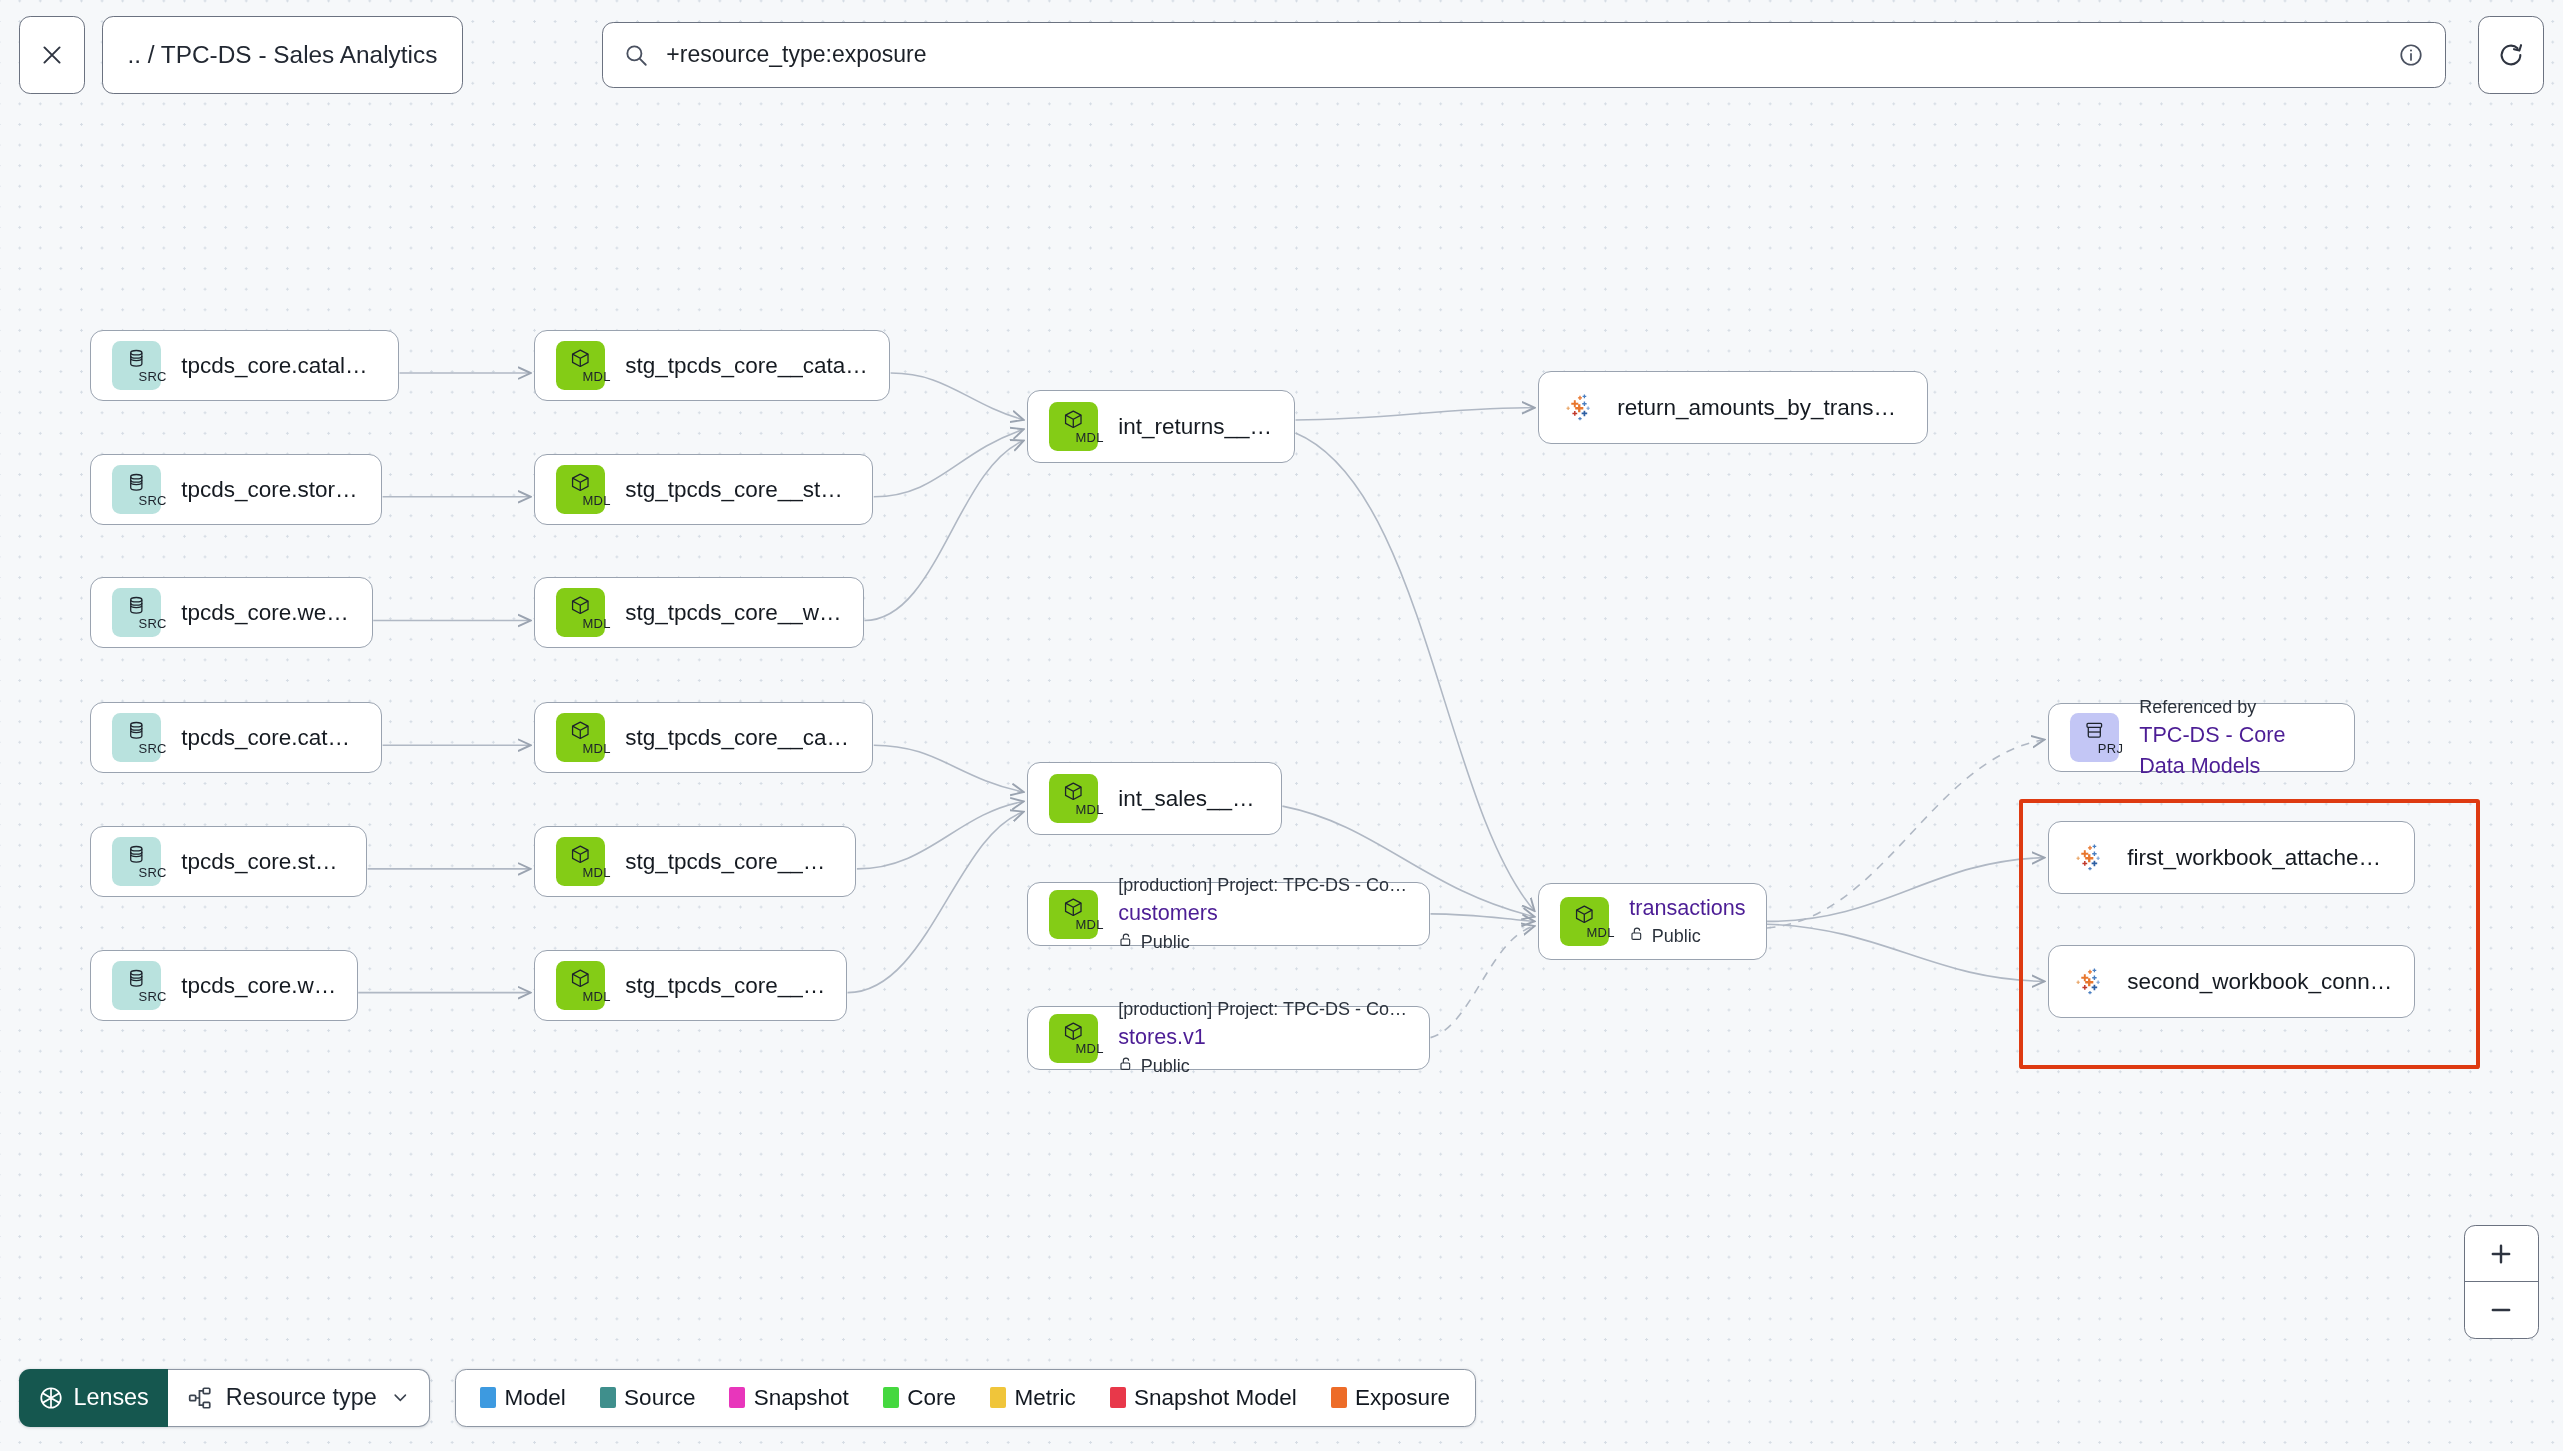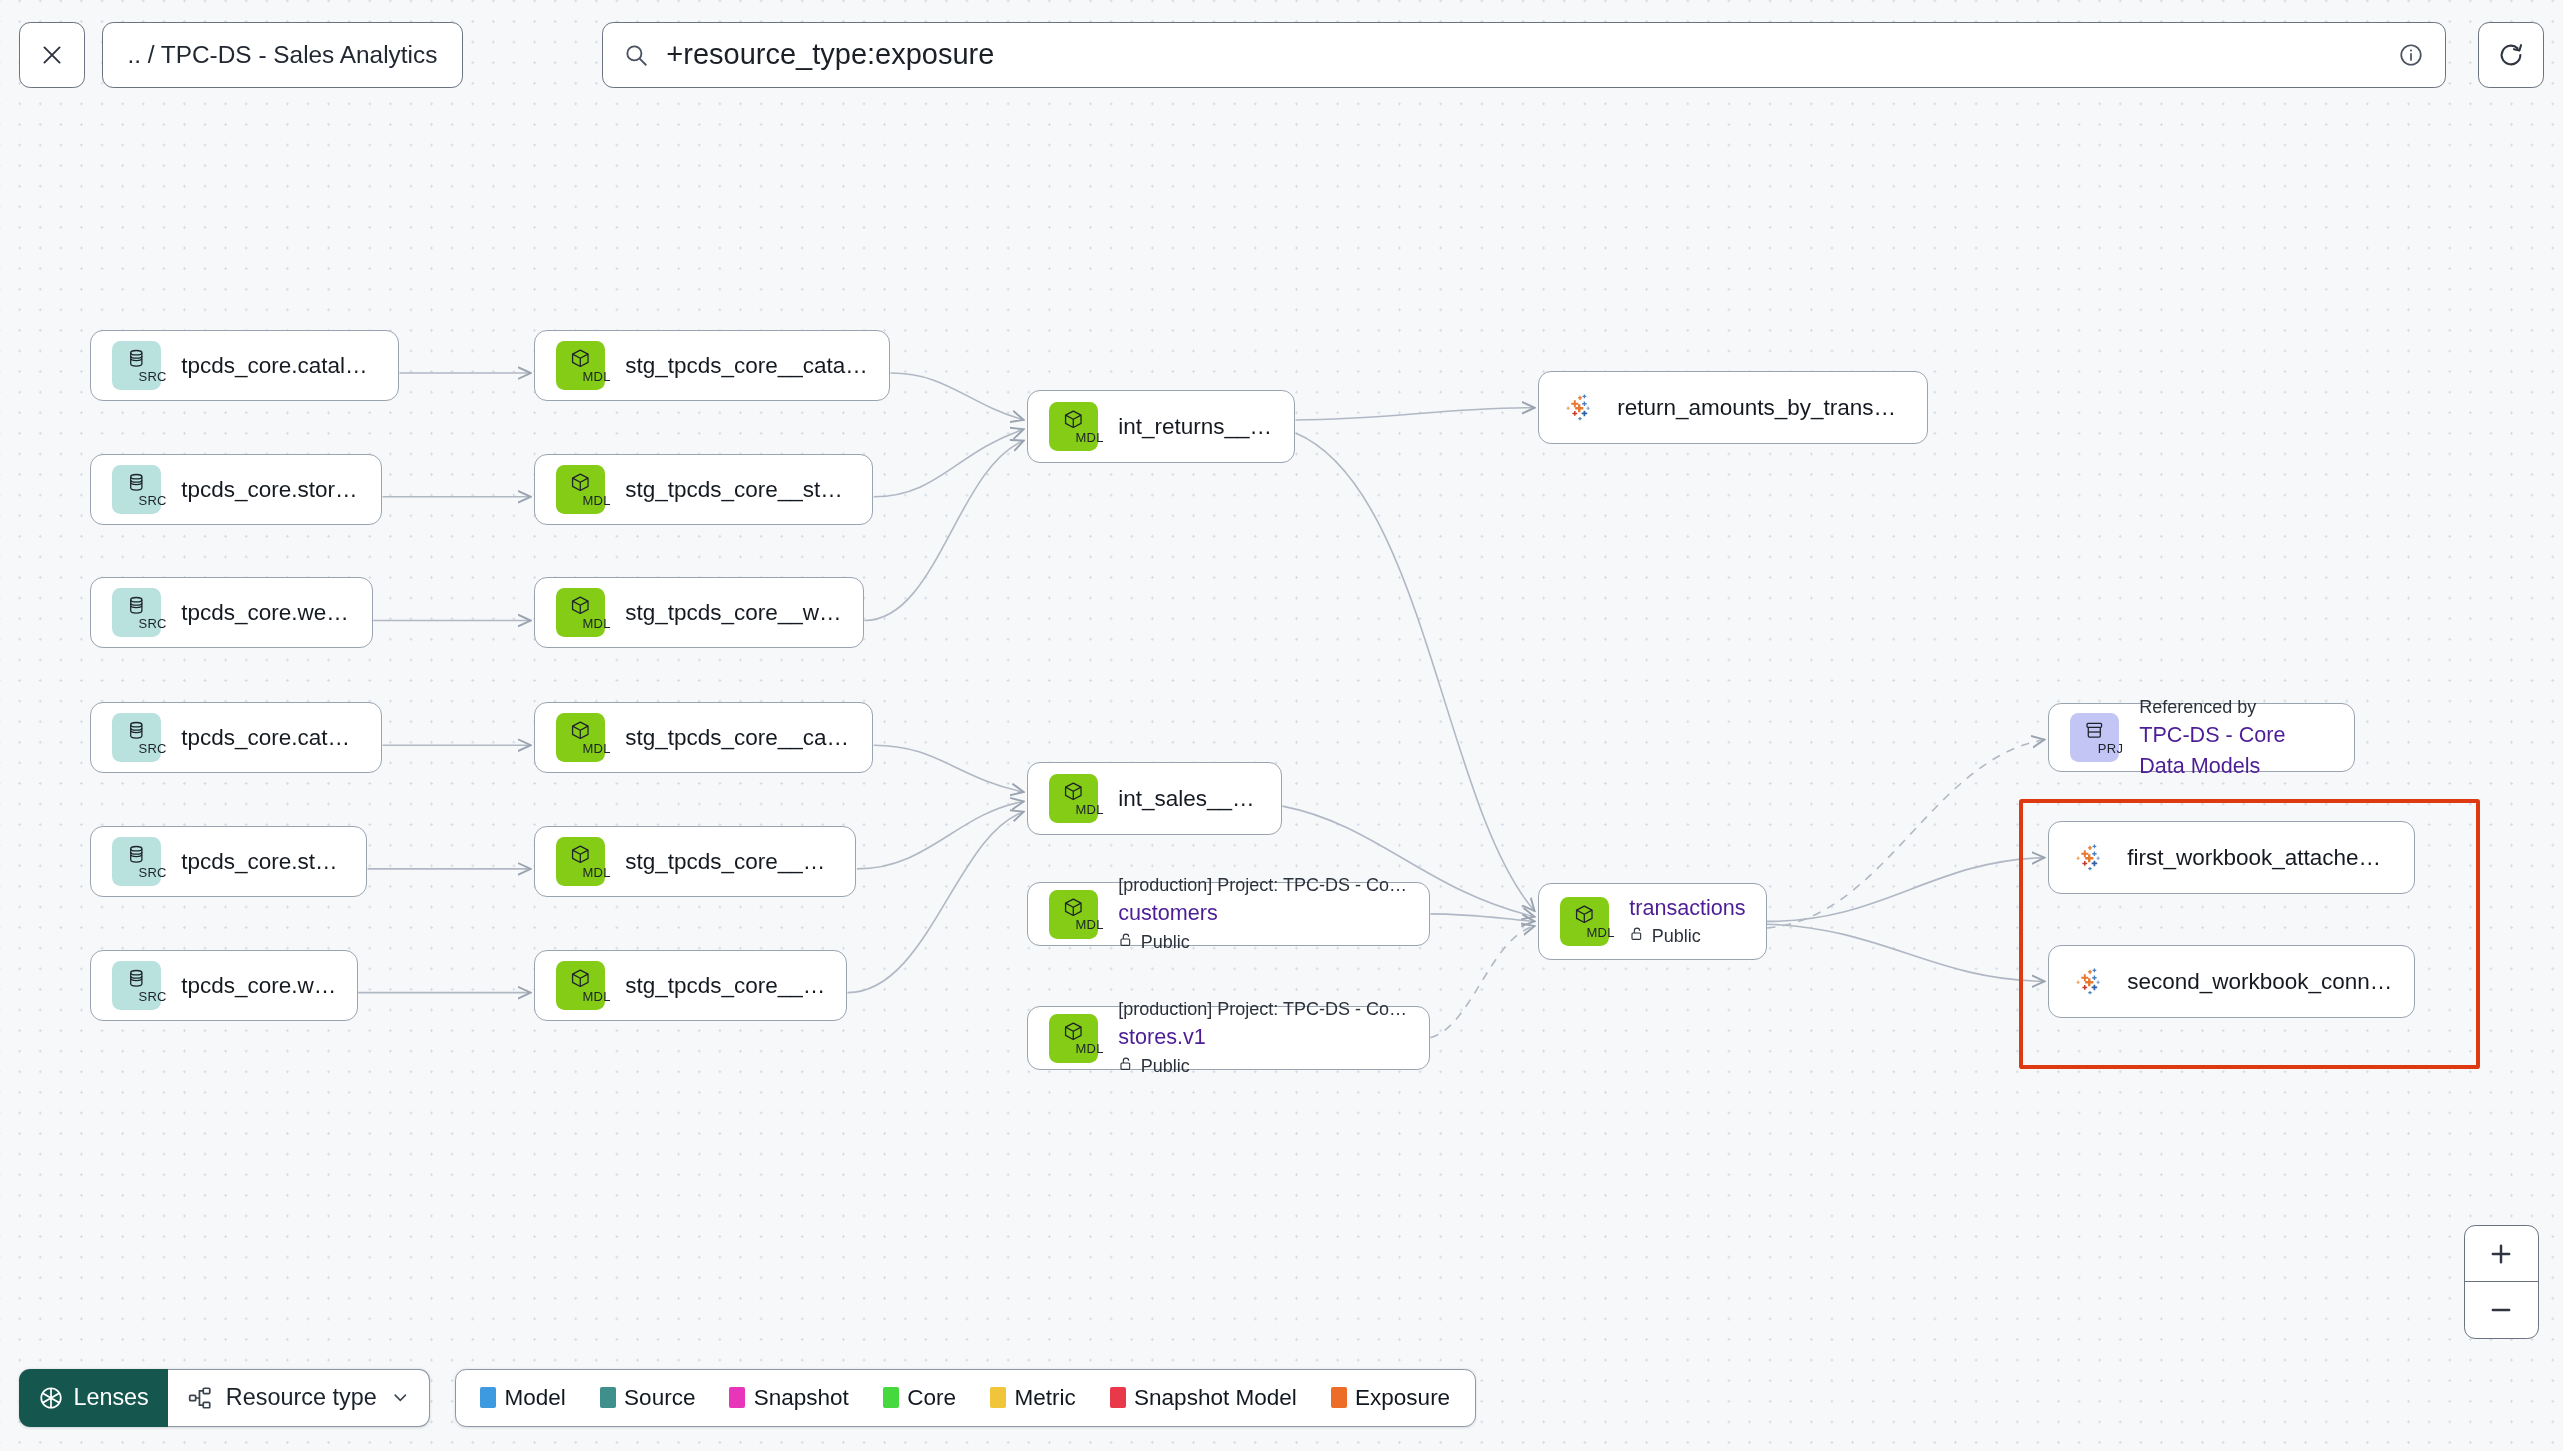--- a/index.html
+++ b/index.html
@@ -26,21 +26,21 @@
     width: 2563px; height: 109px;
     display: flex; align-items: center;
     padding: 0 19px;
     gap: 17px;
     z-index: 40;
   }
   .hdr-btn {
     background: #ffffff;
     border: 1.5px solid #6b7280;
     border-radius: 11.2px;
-    height: 66px;
+    height: 78px;
     display: flex; align-items: center; justify-content: center;
     cursor: pointer;
     color: #2e3440;
   }
   .close-btn { width: 66px; }
   .close-btn svg { width: 26px; height: 26px; }
   .breadcrumb {
     padding: 0 24.4px;
     font-size: 24.4px;
     color: #222832;
@@ -55,21 +55,21 @@
     border-radius: 11.2px;
     display: flex; align-items: center;
     padding: 0 20.6px;
     margin-left: 122px;
     margin-right: 9.4px;
     max-width: 1875px;
   }
   .search-icon { width: 26px; height: 26px; flex: none; color: #4a5160; }
   .search-value {
     margin-left: 17px;
-    font-size: 29px;
+    font-size: 23px;
     color: #1b2027;
     border: none; outline: none;
     background: transparent;
     width: 100%;
     font-family: "Liberation Sans", sans-serif;
   }
   .info-icon {
     position: absolute; right: 20.6px; top: 50%;
     transform: translateY(-50%);
     width: 26px; height: 26px;

